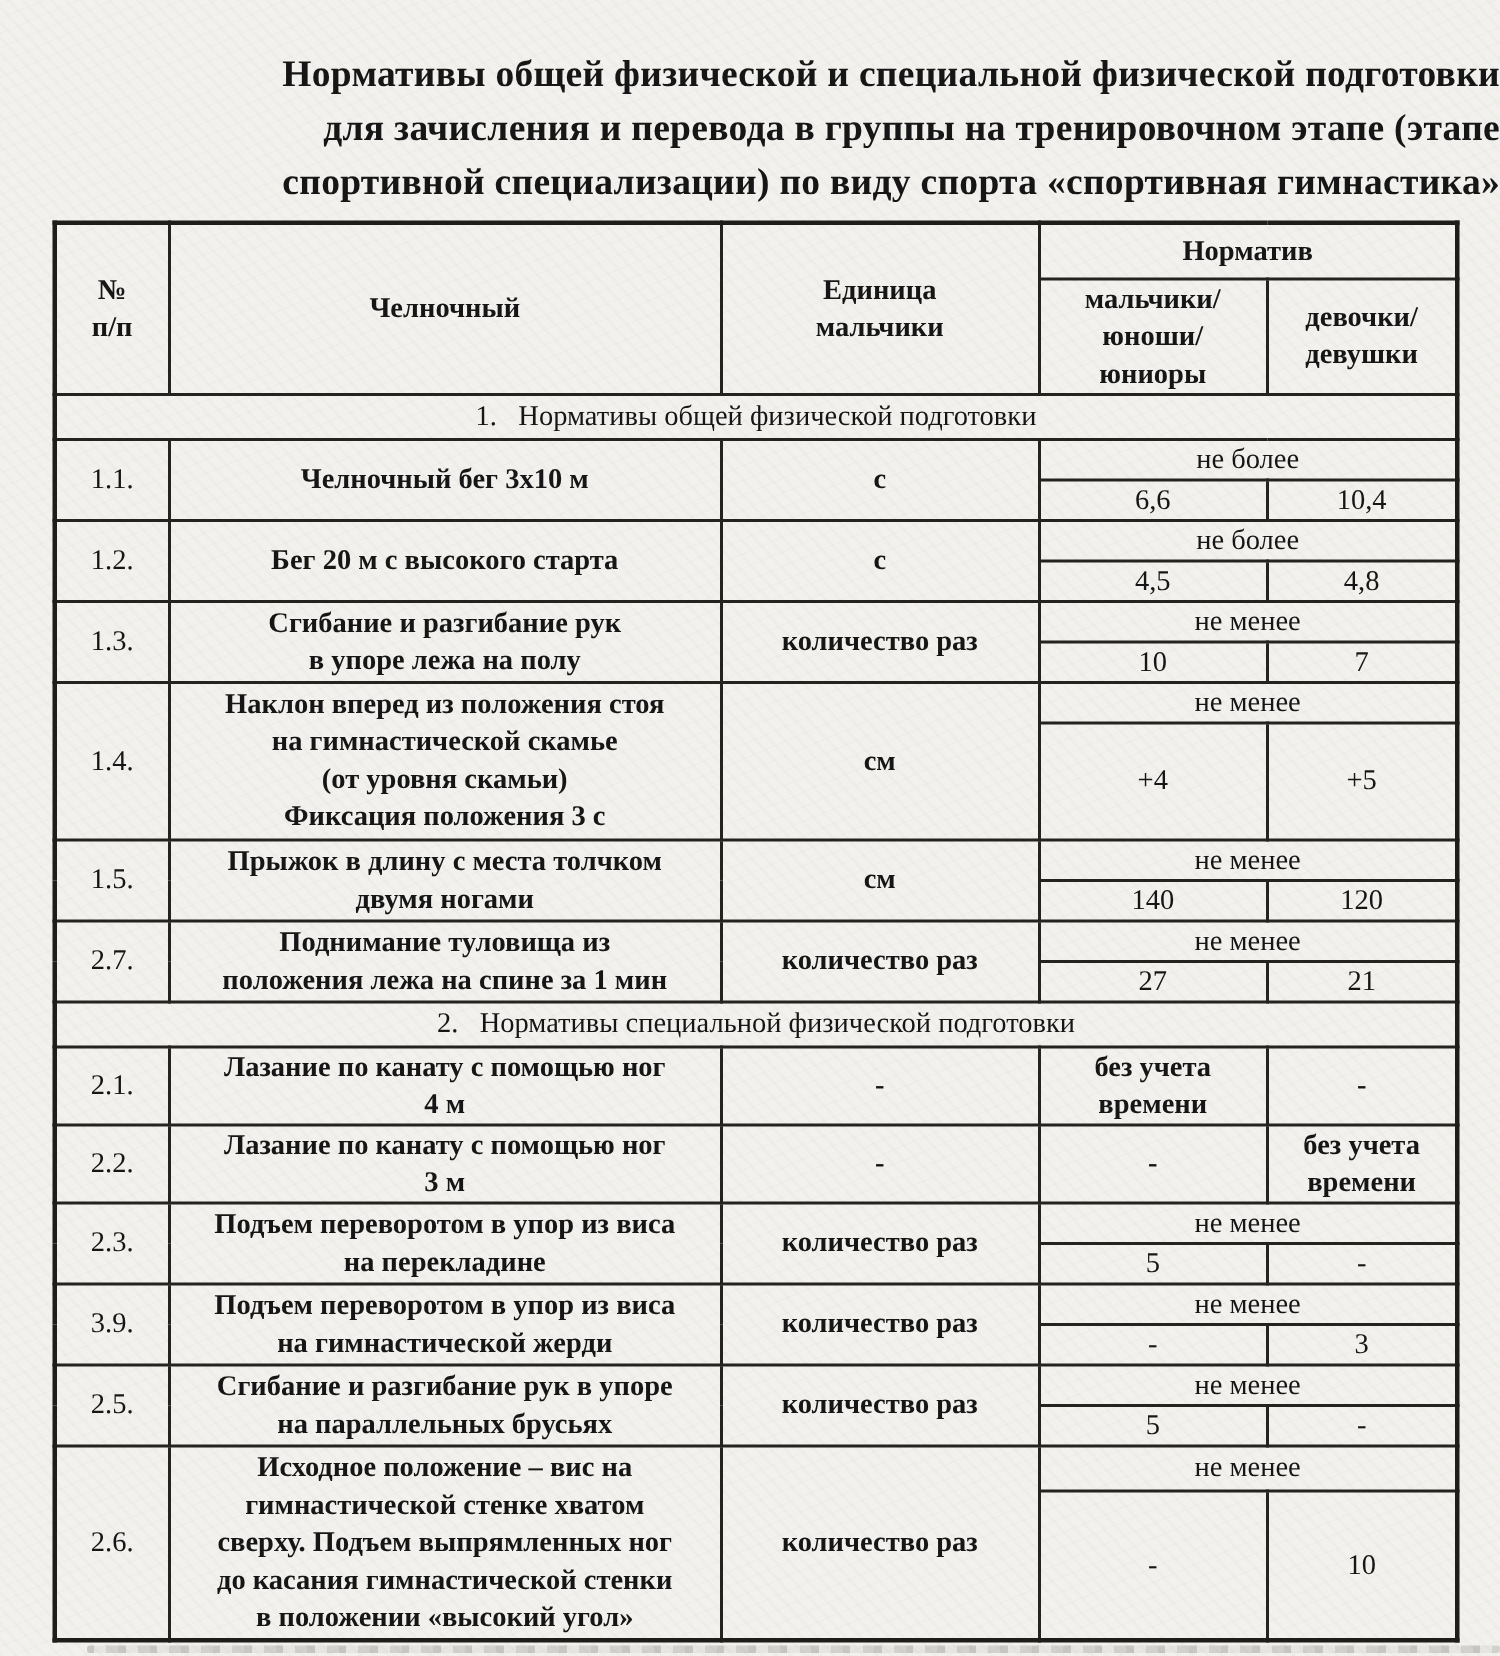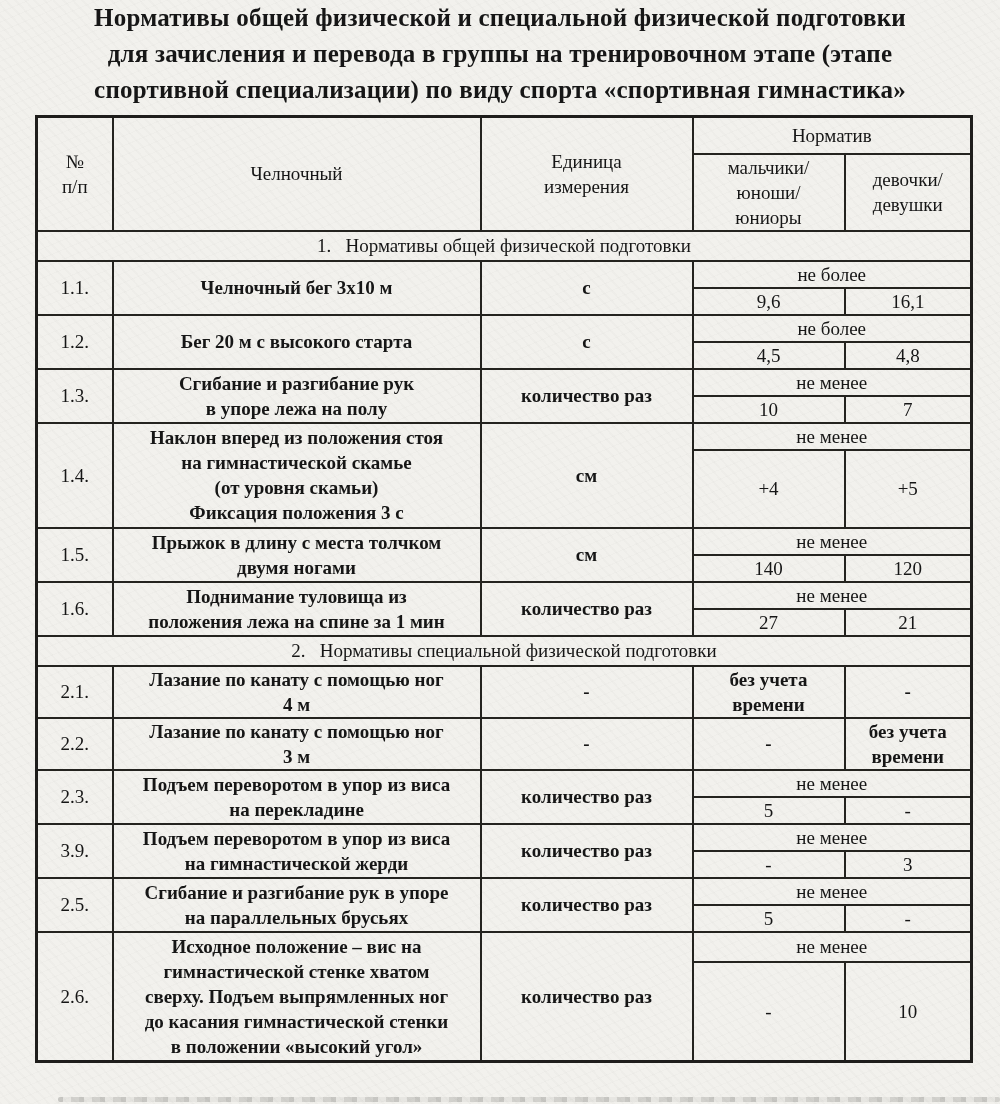--- a/index.html
+++ b/index.html
@@ -13,22 +13,22 @@
   }
   .page{position:relative;width:1000px;height:1104px;
     background:
       repeating-linear-gradient(47deg, rgba(120,120,115,0.03) 0 2px, rgba(255,255,255,0.0) 2px 7px),
       repeating-linear-gradient(-23deg, rgba(100,100,95,0.025) 0 1px, rgba(255,255,255,0.0) 1px 9px),
       #f2f1ed;
   }
   .pre{white-space:pre-line;font-weight:bold;}
   .title{
     margin:0;
-    padding-top:0;
-    text-align:center;
+    padding-top:32px;
+    text-align:right;
     font-size:25px;
     line-height:36px;
     font-weight:bold;
     letter-spacing:0.2px;
   }
   table.standards{
     border-collapse:collapse;
     table-layout:fixed;
     margin-left:35px;
     margin-top:7px;
@@ -37,21 +37,21 @@
     line-height:25px;
   }
   table.standards{border:3px solid #1e1d1b;}
   table.standards td{
     border:2px solid #24231f;
     text-align:center;
     vertical-align:middle;
     padding:0 2px;
     overflow:hidden;
   }
-  .b{font-weight:normal;}
+  .b{font-weight:bold;}
   .c1{width:76px;} .c2{width:368px;} .c3{width:212px;} .c4{width:152px;} .c5{width:127px;}
   tr.hr1{height:37px;}
   tr.hr2{height:72px;}
   tr.rs{height:30px;}
   tr.rl{height:26px;}
   tr.rv{height:27px;}
   tr.rv-tall{height:78px;}
   tr.rl-26{height:30px;}
   tr.rv-xtall{height:100px;}
   tr.rp{height:40px;border-radius:15px;}
@@ -84,21 +84,21 @@
         <col class="c4">
         <col class="c5">
     </colgroup>
 
     <tbody>
         <tr class="hr1">
       <td rowspan="2" class="b pre">№
 п/п</td>
       <td rowspan="2" class="b">Челночный</td>
       <td rowspan="2" class="b pre">Единица
-измерения</td>
+мальчики</td>
       <td colspan="2" class="b">Норматив</td>
     </tr>
     <tr class="hr2">
       <td class="b pre">мальчики/
 юноши/
 юниоры</td>
       <td class="b pre">девочки/
 девушки</td>
     </tr>
 
@@ -106,22 +106,22 @@
       <td colspan="5" class="sec">1.&nbsp;&nbsp;&nbsp;Нормативы общей физической подготовки</td>
     </tr>
 
     <tr class="rl">
       <td rowspan="2">1.1.</td>
       <td rowspan="2" class="pre">Челночный бег 3х10 м</td>
       <td rowspan="2" class="pre">с</td>
       <td colspan="2">не более</td>
     </tr>
     <tr class="rv">
-      <td>9,6</td>
-      <td>16,1</td>
+      <td>6,6</td>
+      <td>10,4</td>
     </tr>
 
     <tr class="rl">
       <td rowspan="2">1.2.</td>
       <td rowspan="2" class="pre">Бег 20 м с высокого старта</td>
       <td rowspan="2" class="pre">с</td>
       <td colspan="2">не более</td>
     </tr>
     <tr class="rv">
       <td>4,5</td>
@@ -160,21 +160,21 @@
 двумя ногами</td>
       <td rowspan="2" class="pre">см</td>
       <td colspan="2">не менее</td>
     </tr>
     <tr class="rv">
       <td>140</td>
       <td>120</td>
     </tr>
 
     <tr class="rl">
-      <td rowspan="2">1.6.</td>
+      <td rowspan="2">2.7.</td>
       <td rowspan="2" class="pre">Поднимание туловища из
 положения лежа на спине за 1 мин</td>
       <td rowspan="2" class="pre">количество раз</td>
       <td colspan="2">не менее</td>
     </tr>
     <tr class="rv">
       <td>27</td>
       <td>21</td>
     </tr>
 

